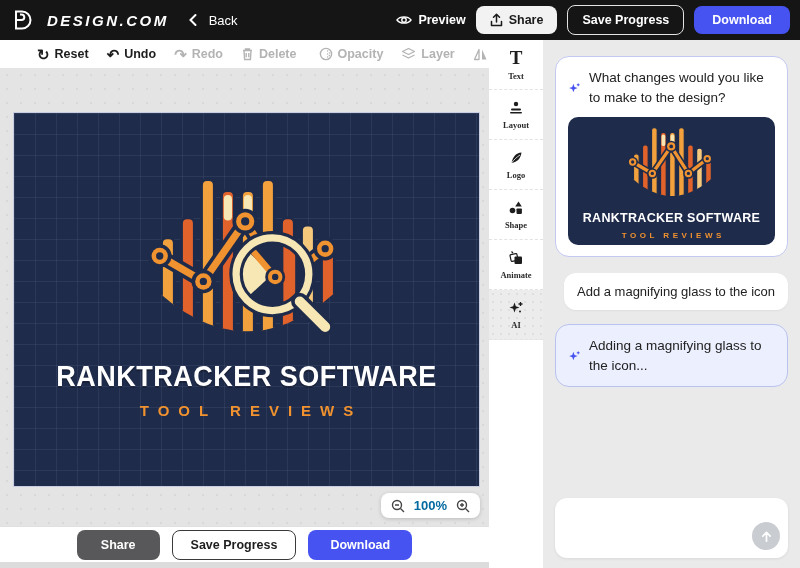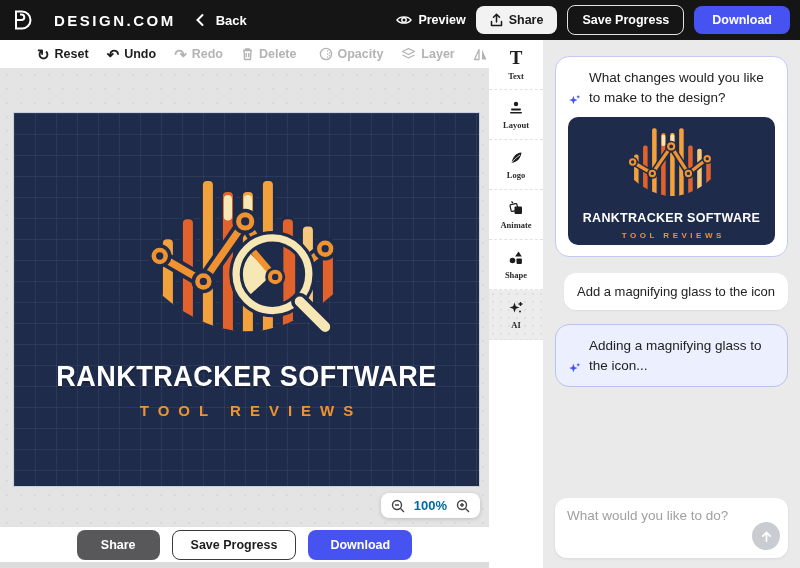--- a/index.html
+++ b/index.html
@@ -2,24 +2,24 @@
 <html><head>
 <meta charset="utf-8">
 <style>
   * { margin:0; padding:0; box-sizing:border-box; }
   html,body { width:800px; height:568px; overflow:hidden;
     font-family:"Liberation Sans", sans-serif; background:#e4e4e4; }
 
   
   .topbar { height:40px; background:#151515; display:flex; align-items:center;
     padding:0 10px 0 12px; color:#fff; }
-  .brand-wrap { display:flex; align-items:center; gap:20px; }
+  .brand-wrap { display:flex; align-items:center; gap:13px;font-style:italic; }
   .brand { font-size:15px; font-weight:bold; letter-spacing:2.5px; }
   .back-wrap { display:flex; align-items:center; gap:10px; margin-left:18px; }
-  .back-label { font-size:13px; font-weight:bold; }
+  .back-label { font-size:13px; font-weight:normal; }
   .topbar-right { margin-left:auto; display:flex; align-items:center; gap:10px; }
   .preview-wrap { display:flex; align-items:center; gap:6px; font-size:12.5px;
     font-weight:bold; cursor:pointer; }
   .btn { border:none; border-radius:8px; font-size:12.5px; font-weight:bold;
     padding:7px 14px; cursor:pointer; font-family:inherit; display:flex;
     align-items:center; gap:6px; }
   .btn-share-top { background:#f2f2f2; color:#1a1a1a; }
   .btn-save-top { background:#151515; color:#fff; border:1.5px solid #e3e3e3; }
   .btn-download { background:#4753f0; color:#fff; padding:7px 18px; }
 
@@ -80,21 +80,21 @@
   .serif-T { font-family:"Liberation Serif", serif; font-size:19px; font-weight:bold;
     line-height:1; }
 
   
   .chat { flex:1; background:#eaeaea; position:relative; padding:16px 12px;
     overflow:hidden; }
   .bubble { border-radius:14px; padding:11px 12px; font-size:13.5px; color:#222;
     line-height:1.45; }
   .bubble-ai1 { background:#fff; border:1px solid #c3c9f2; }
   .bubble-ai2 { background:#eceffe; border:1px solid #b9c2f0; margin-top:14px; }
-  .bubble-row { display:flex; gap:8px; align-items:flex-end; }
+  .bubble-row { display:flex; gap:8px; align-items:center; }
   .sparkle { flex:none; margin-top:2px; }
   .thumb { background:#1f2b4a; border-radius:10px; height:128px; margin-top:10px;
     display:flex; flex-direction:column; align-items:center; justify-content:center; }
   .thumb-title { color:#fff; font-size:12.5px; font-weight:bold; letter-spacing:0.3px;
     margin-top:6px; white-space:nowrap; }
   .thumb-subtitle { color:#f0922f; font-size:8px; font-weight:bold; letter-spacing:3.5px;
     margin-top:3px; white-space:nowrap; text-indent:3.5px; }
   .user-row { display:flex; justify-content:flex-end; margin-top:16px; }
   .bubble-user { background:#fff; border-radius:12px; padding:11px 13px;
     font-size:13px; color:#222; box-shadow:0 1px 2px rgba(0,0,0,0.05); }
@@ -347,37 +347,37 @@
       <span>
         <svg width="16" height="16" viewBox="0 0 16 16">
           <path d="M13.5 2.5 C8 3 4.8 6.5 3.5 13 C9.5 12 12.5 8.5 13.5 2.5 Z" fill="#1d1d1d"></path>
           <path d="M3 13.5 C6 9.5 9 7 12 5" stroke="#fff" stroke-width="0.8" fill="none"></path>
         </svg>
       </span>
       <span class="side-label">Logo</span>
     </div>
     <div class="side-item">
       <span>
+        <svg width="16" height="16" viewBox="0 0 16 16" fill="#1d1d1d">
+          <path d="M10.5 1.5 L13.8 6.5 H7.2 Z"></path>
+          <circle cx="4.5" cy="10.5" r="2.8"></circle>
+          <rect x="8.5" y="8.5" width="5.4" height="5.4" rx="0.8"></rect>
+        </svg>
+      </span>
+      <span class="side-label">Shape</span>
+    </div>
+    <div class="side-item">
+      <span>
         <svg width="16" height="16" viewBox="0 0 16 16">
           <rect x="2.5" y="4" width="7" height="7" rx="1" fill="none" stroke="#1d1d1d" stroke-width="1.2" transform="rotate(-12 6 7.5)"></rect>
           <rect x="6.5" y="6.5" width="7.5" height="7.5" rx="1" fill="#1d1d1d"></rect>
           <path d="M3.5 1.5 L5 3" stroke="#1d1d1d" stroke-width="1.2"></path>
         </svg>
       </span>
       <span class="side-label">Animate</span>
-    </div>
-    <div class="side-item">
-      <span>
-        <svg width="16" height="16" viewBox="0 0 16 16" fill="#1d1d1d">
-          <path d="M10.5 1.5 L13.8 6.5 H7.2 Z"></path>
-          <circle cx="4.5" cy="10.5" r="2.8"></circle>
-          <rect x="8.5" y="8.5" width="5.4" height="5.4" rx="0.8"></rect>
-        </svg>
-      </span>
-      <span class="side-label">Shape</span>
     </div>
     <div class="side-item active">
       <span>
         <svg width="16" height="16" viewBox="0 0 16 16" fill="#1d1d1d">
           <path d="M6.5 2.5 L7.8 6.2 L11.5 7.5 L7.8 8.8 L6.5 12.5 L5.2 8.8 L1.5 7.5 L5.2 6.2 Z"></path>
           <path d="M12.5 2 V6 M10.5 4 H14.5" stroke="#1d1d1d" stroke-width="1.3" fill="none"></path>
           <circle cx="12" cy="11.5" r="1"></circle>
         </svg>
       </span>
       <span class="side-label">AI</span>
@@ -417,21 +417,20 @@
           <svg width="13" height="13" viewBox="0 0 14 14">
             <path d="M5.8 2 L7 5.3 L10.3 6.5 L7 7.7 L5.8 11 L4.6 7.7 L1.3 6.5 L4.6 5.3 Z" fill="#4753F0"></path>
             <path d="M11 1.5 V4.5 M9.5 3 H12.5" stroke="#4753F0" stroke-width="1.1" fill="none"></path>
           </svg>
         </span>
         <span>Adding a magnifying glass to the icon...</span>
       </div>
     </div>
 
     <div class="chat-input-wrap">
-      <textarea class="chat-input" placeholder="What would you like to do?" style=""></textarea>
       <button class="send-btn">
         <svg width="13" height="13" viewBox="0 0 14 14" fill="none" stroke="#fff" stroke-width="1.8" stroke-linecap="round" stroke-linejoin="round">
           <path d="M7 12 V2.5 M3 6.5 L7 2.5 L11 6.5"></path>
         </svg>
       </button>
     </div>
   </aside>
 </div>
 
 </body></html>

